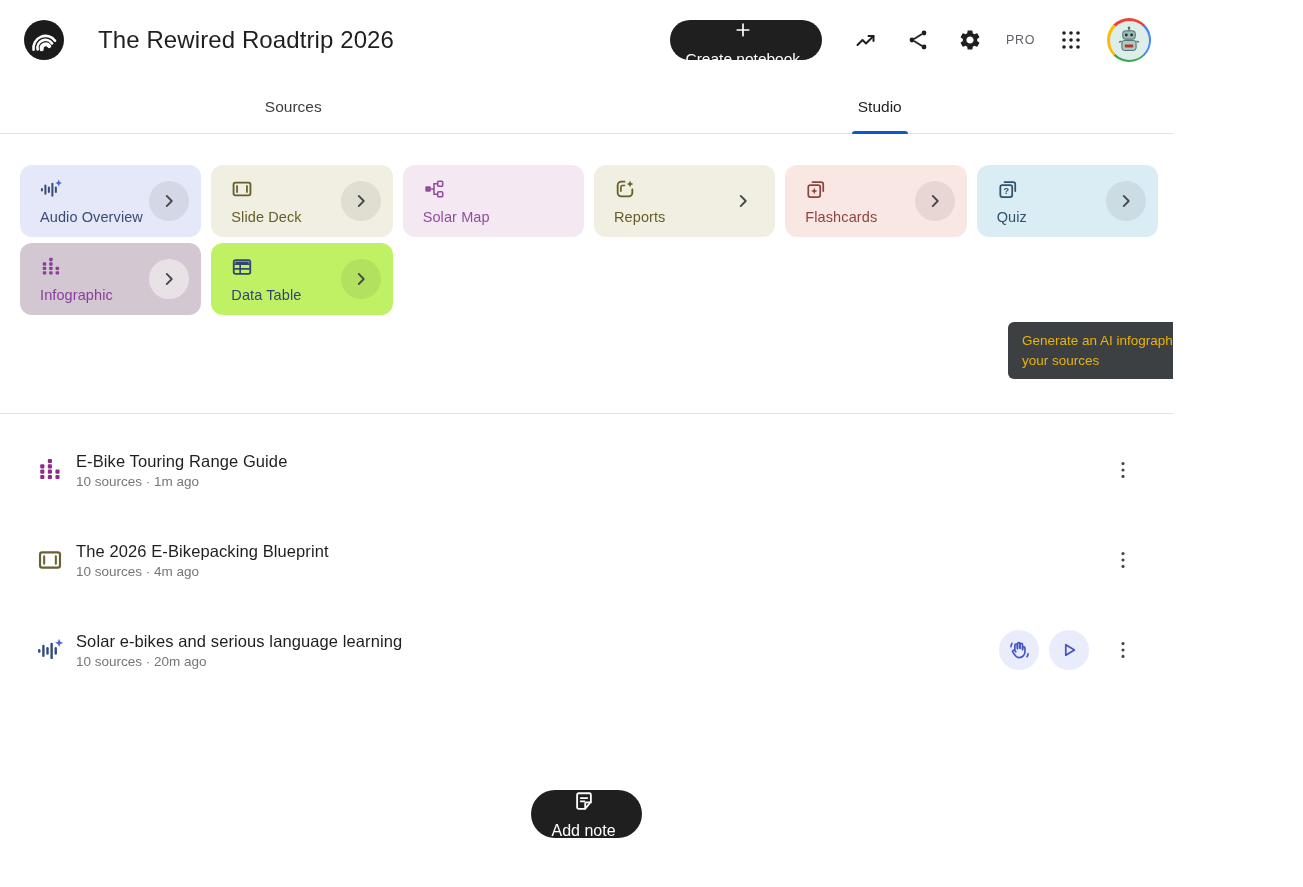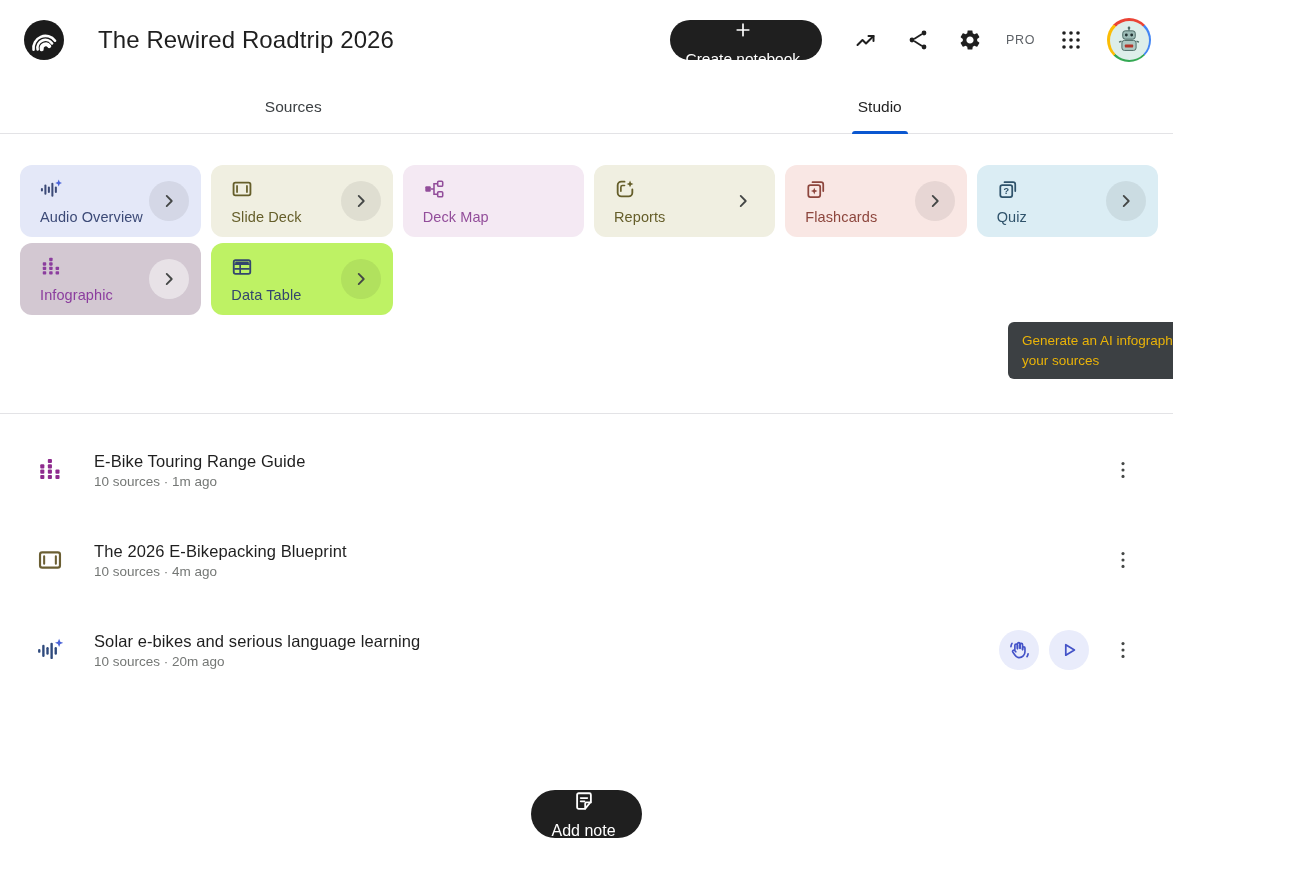--- a/index.html
+++ b/index.html
@@ -48,21 +48,21 @@
   
   .tooltip { position:absolute; left:1008px; top:322px; width:250px; color:#eab308; font-size:13.5px;
              line-height:1.48; padding:9px 14px 8px; border-radius:6px; z-index:5; }
 
   
   .divider { position:absolute; top:413px; left:0; right:0; height:1px; background:#e3e3e6; }
   .artifact-list { position:absolute; top:414px; left:0; right:0; padding-top:11px; }
   .artifact { display:flex; align-items:center; height:90px; padding:0 30px 0 36px; cursor:pointer; }
   .art-icon { width:28px; display:flex; justify-content:center; }
   .art-icon svg { width:26px; height:26px; }
-  .art-text { margin-left:30px; display:flex; flex-direction:column; gap:3px; }
+  .art-text { margin-left:12px; display:flex; flex-direction:column; gap:3px; }
   .art-title { font-size:16.5px; color:#1f1f1f; letter-spacing:.1px; }
   .art-meta { font-size:13.5px; color:#747775; }
   .art-actions { margin-left:auto; display:flex; align-items:center; gap:10px; }
   .ctrl-btn { width:40px; height:40px; border-radius:50%; border:none; display:flex; align-items:center; justify-content:center; cursor:pointer; }
   .ctrl-btn svg { width:22px; height:22px; }
   .menu-btn { width:40px; height:40px; margin-left:4px; display:flex; align-items:center; justify-content:center; border-radius:50%; cursor:pointer; }
   .menu-btn svg { width:22px; height:22px; color:#444746; }
   .artifact .menu-only { margin-left:auto; }
 
   
@@ -207,21 +207,21 @@
 
     <div class="card" style="background-color: rgb(244, 233, 243); color: rgb(146, 77, 154);">
       <span class="card-icon">
         <svg viewBox="0 0 24 24">
           <rect x="2.5" y="9" width="6" height="6" rx="1.2" fill="currentColor"></rect>
           <rect x="16" y="3.5" width="5.5" height="5.5" rx="1.2" fill="none" stroke="currentColor" stroke-width="1.7"></rect>
           <rect x="16" y="15" width="5.5" height="5.5" rx="1.2" fill="none" stroke="currentColor" stroke-width="1.7"></rect>
           <path d="M8.5 12h3.5M12 12V6.2h4M12 12v5.8h4" fill="none" stroke="currentColor" stroke-width="1.7"></path>
         </svg>
       </span>
-      <span class="card-label">Deck Map</span>
+      <span class="card-label">Solar Map</span>
     </div>
 
     <div class="card" style="background-color: rgb(240, 239, 225); color: rgb(101, 94, 42);">
       <span class="card-icon">
         <svg viewBox="0 0 24 24" fill="none" stroke="currentColor" stroke-width="2" stroke-linecap="round">
           <path d="M11.5 4H8a4 4 0 0 0-4 4v8a4 4 0 0 0 4 4h8a4 4 0 0 0 4-4v-3.5"></path>
           <path d="M11.5 8.2H9.3A1.8 1.8 0 0 0 7.5 10v4.5" stroke-width="1.8"></path>
           <path d="M17.5 2.8l1.1 2.6 2.6 1.1-2.6 1.1-1.1 2.6-1.1-2.6-2.6-1.1 2.6-1.1z" fill="currentColor" stroke="none"></path>
         </svg>
       </span>

